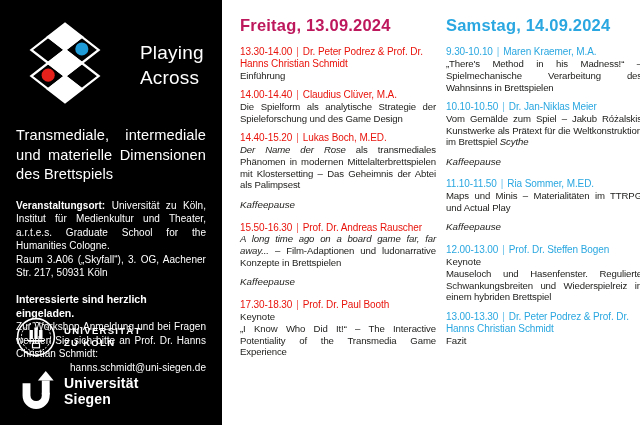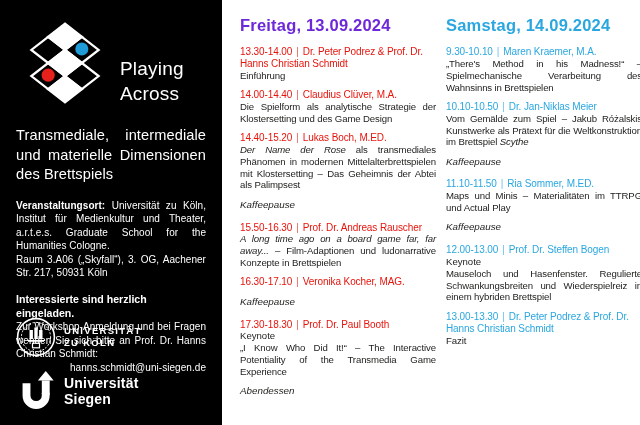--- a/index.html
+++ b/index.html
@@ -1,21 +1,21 @@
 <!DOCTYPE html>
 <html lang="de"><head>
 <meta charset="utf-8">
 <style>
   html,body{margin:0;padding:0;width:640px;height:425px;overflow:hidden;background:#fff;}
   *{box-sizing:border-box;}
   .page{width:640px;height:425px;display:flex;font-family:"Liberation Sans",sans-serif;background:#fff;}
 
   
   .sidebar{width:222px;flex:0 0 222px;height:425px;background:#000;color:#fff;padding:18px 16px 10px 16px;position:relative;}
-  .brand{display:flex;align-items:flex-end;}
+  .brand{display:flex;align-items:center;gap:20px;}
   .brand svg{width:98px;height:86px;flex:0 0 98px;margin-top:2px;}
   .brand-title{margin-left:6px;font-size:19px;line-height:25px;font-weight:400;letter-spacing:.2px;margin-top:6px;}
   .subtitle{margin:20px 0 0 0;font-size:14.6px;line-height:19.5px;text-align:justify;letter-spacing:.1px;}
   .smalltext{font-size:10px;line-height:13.6px;text-align:justify;letter-spacing:.05px;}
   .venue{margin:14px 0 0 0;}
   .venue-room{margin:0;}
   .invite-head{margin:13px 0 0 0;font-weight:700;font-size:10.6px;line-height:13.6px;}
   .invite{margin:0;}
   .email{margin:0;text-align:right;}
   .unilogos{position:absolute;left:16px;bottom:12px;}
@@ -98,48 +98,46 @@
         <div class="siegen-text">
           <div>Universität</div>
           <div>Siegen</div>
         </div>
       </div>
     </div>
   </aside>
 
   <main class="content">
       <section class="col">
-        <h2 class="day-title" style="color: #6d28d9;">Freitag, 13.09.2024</h2>
+        <h2 class="day-title" style="color: #be185d;">Freitag, 13.09.2024</h2>
         <div class="item">
           <div class="tline" style="color: rgb(232, 20, 12);"><span>13.30-14.00</span><span class="sep">|</span><span>Dr. Peter Podrez &amp; Prof. Dr. Hanns Christian Schmidt</span></div>
           <p class="desc"><span>Einführung</span></p>
         </div>
         <div class="item">
           <div class="tline" style="color: rgb(232, 20, 12);"><span>14.00-14.40</span><span class="sep">|</span><span>Claudius Clüver, M.A.</span></div>
-          <p class="desc"><span>Die Spielform als analytische Strategie der Klostersetting und des Game Design</span></p>
+          <p class="desc"><span>Die Spielform als analytische Strategie der Spieleforschung und des Game Design</span></p>
         </div>
         <div class="item">
           <div class="tline" style="color: rgb(232, 20, 12);"><span>14.40-15.20</span><span class="sep">|</span><span>Lukas Boch, M.ED.</span></div>
           <p class="desc"><em>Der Name der Rose</em><span> als transmediales Phänomen in modernen Mittelalterbrettspielen mit Klostersetting – Das Geheimnis der Abtei als Palimpsest</span></p>
         </div>
         <div class="break">Kaffeepause</div>
         <div class="item">
           <div class="tline" style="color: rgb(232, 20, 12);"><span>15.50-16.30</span><span class="sep">|</span><span>Prof. Dr. Andreas Rauscher</span></div>
           <p class="desc"><em>A long time ago on a board game far, far away...</em><span> – Film-Adaptionen und ludonarrative Konzepte in Brettspielen</span></p>
         </div>
         <div class="item">
-          <div class="tline" style="color: rgb(232, 20, 12);"><span>16.30-17.10</span><span class="sep">|</span><span>Veronika Kocher, MAG.</span></div>
         </div>
         <div class="break">Kaffeepause</div>
         <div class="item">
           <div class="tline" style="color: rgb(232, 20, 12);"><span>17.30-18.30</span><span class="sep">|</span><span>Prof. Dr. Paul Booth</span></div>
           <p class="pre">Keynote</p>
           <p class="desc"><span>„I Know Who Did It!“ – The Interactive Potentiality of the Transmedia Game Experience</span></p>
         </div>
-        <div class="break">Abendessen</div>
       </section>
       <section class="col">
         <h2 class="day-title" style="color: rgb(42, 167, 224);">Samstag, 14.09.2024</h2>
         <div class="item">
           <div class="tline" style="color: rgb(42, 167, 224);"><span>9.30-10.10</span><span class="sep">|</span><span>Maren Kraemer, M.A.</span></div>
           <p class="desc"><span>„There's Method in his Madness!“ – Spielmechanische Verarbeitung des Wahnsinns in Brettspielen</span></p>
         </div>
         <div class="item">
           <div class="tline" style="color: rgb(42, 167, 224);"><span>10.10-10.50</span><span class="sep">|</span><span>Dr. Jan-Niklas Meier</span></div>
           <p class="desc"><span>Vom Gemälde zum Spiel – Jakub Różalskis Kunstwerke als Prätext für die Weltkonstruktion im Brettspiel </span><em>Scythe</em></p>

